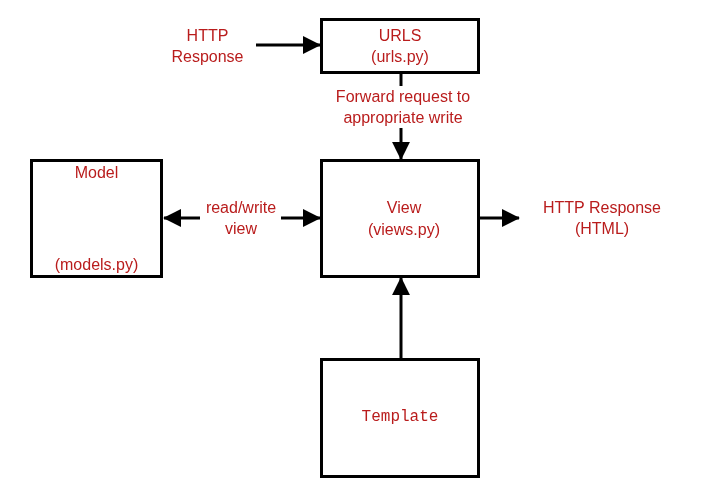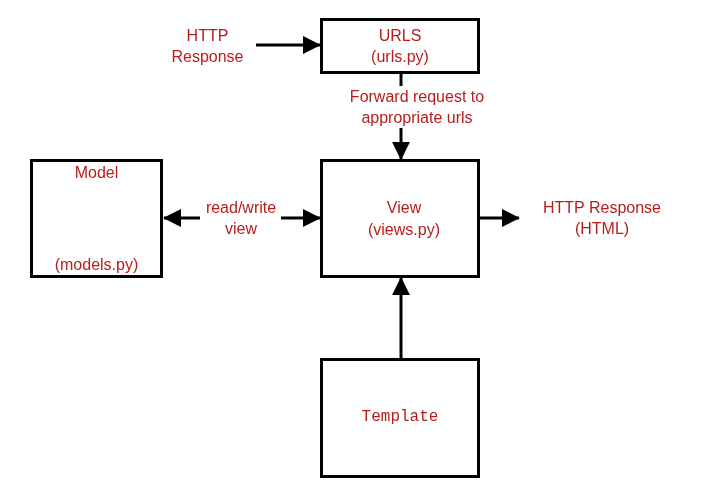--- a/index.html
+++ b/index.html
@@ -56,21 +56,21 @@
     background: #ffffff;
     padding: 0 2px;
   }
   
   #box-urls     { left: 320px; top: 18px;  width: 160px; height: 56px; }
   #box-view     { left: 320px; top: 159px; width: 160px; height: 119px; padding-left: 8px; }
   #box-model    { left: 30px;  top: 159px; width: 133px; height: 119px; justify-content: space-between; }
   #box-template { left: 320px; top: 358px; width: 160px; height: 120px; font-family: Liberation Mono, monospace; }
   
   #label-http-request  { left: 160px; top: 22px;  width: 95px;  height: 48px; }
-  #label-forward       { left: 327px; top: 83px;  width: 180px; height: 48px; }
+  #label-forward       { left: 313px; top: 83px;  width: 180px; height: 48px; }
   #label-readwrite     { left: 198px; top: 194px; width: 86px;  height: 48px; }
   #label-http-response { left: 522px; top: 194px; width: 160px; height: 48px; }
   
   #box-template .overflow-line { position: relative; }
 </style>
 </head>
 <body>
 
 <div id="diagram-root">
 
@@ -125,21 +125,21 @@
     <div class="node-line">Template</div>
   </div>
 
   <div class="edge-label" id="label-http-request">
     <div class="node-line">HTTP</div>
     <div class="node-line">Response</div>
   </div>
 
   <div class="edge-label" id="label-forward">
     <div class="node-line">Forward request to</div>
-    <div class="node-line">appropriate urls</div>
+    <div class="node-line">appropriate write</div>
   </div>
 
   <div class="edge-label" id="label-readwrite">
     <div class="node-line">read/write</div>
     <div class="node-line">view</div>
   </div>
 
   <div class="edge-label" id="label-http-response">
     <div class="node-line">HTTP Response</div>
     <div class="node-line">(HTML)</div>

